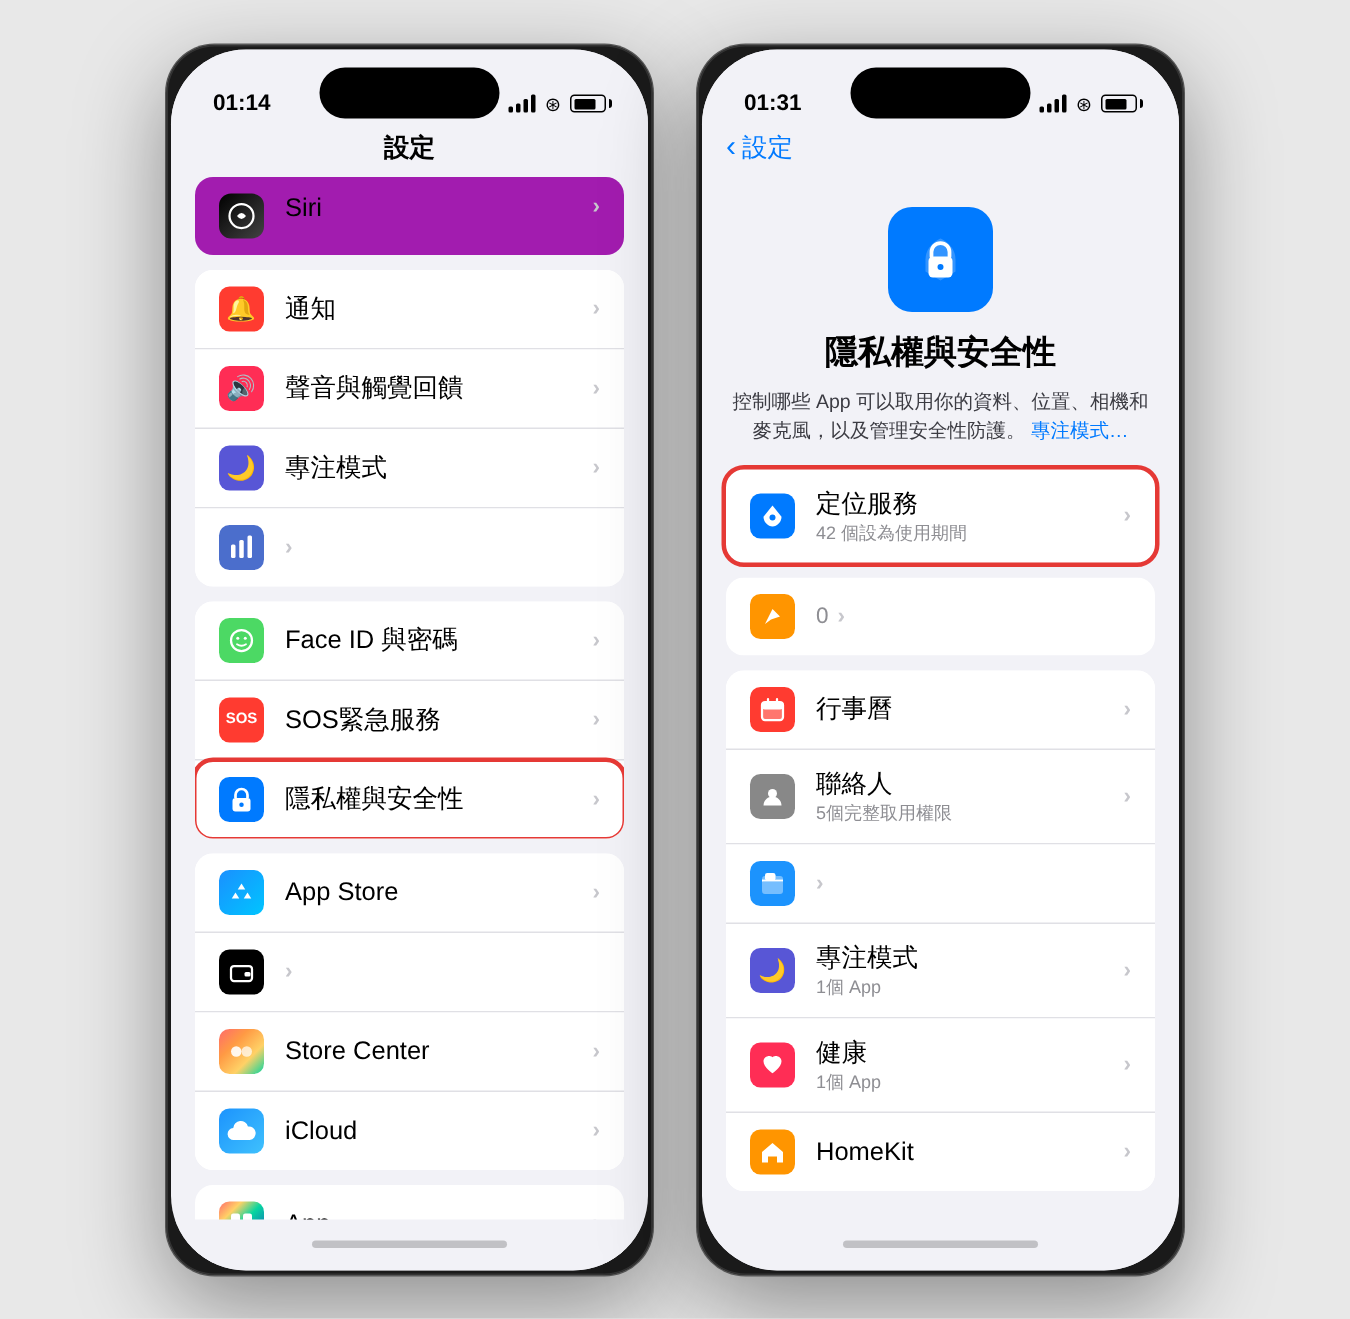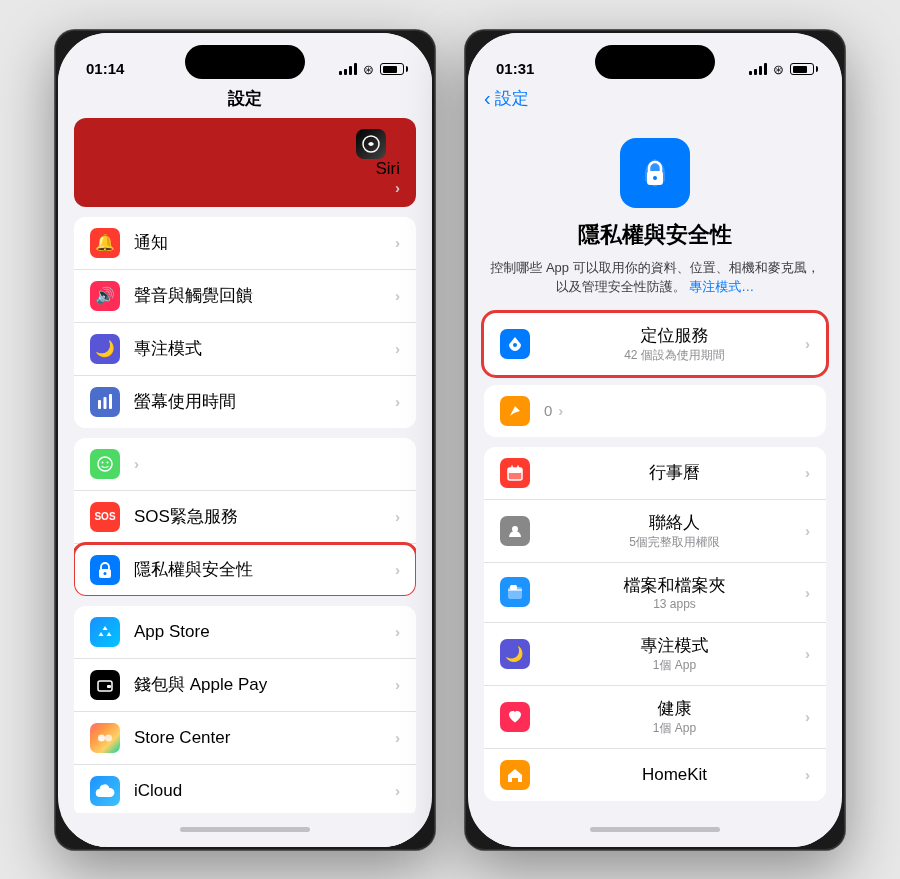--- a/index.html
+++ b/index.html
@@ -9,24 +9,24 @@
       background: #e8e8e8;
       display: flex;
       align-items: center;
       justify-content: center;
       gap: 30px;
       font-family: -apple-system, 'PingFang TC', 'Helvetica Neue', sans-serif;
     }
 
     
     .phone {
-      width: 380px;
+      width: 324px;
       height: 820px;
       background: #1a1a1a;
-      border-radius: 20px;
+      border-radius: 32px;
       position: relative;
       padding: 3px;
       box-shadow:
         0 0 0 1px #555,
         inset 0 0 0 1px #333,
         0 20px 60px rgba(0,0,0,0.4);
     }
 
     .phone-inner {
       width: 100%;
@@ -233,21 +233,20 @@
       overflow: hidden;
     }
 
     .right-list-item {
       display: flex;
       align-items: center;
       padding: 11px 16px;
       border-bottom: 0.5px solid #e0e0e5;
       background: #fff;
       min-height: 52px;
-      text-align: center;
     }
     .right-list-item:last-child { border-bottom: none; }
 
     .right-item-icon {
       width: 30px;
       height: 30px;
       border-radius: 7px;
       margin-right: 14px;
       flex-shrink: 0;
       display: flex;
@@ -272,27 +271,26 @@
 
     .right-item-value {
       font-size: 15px;
       color: #8e8e93;
       margin-right: 6px;
     }
 
     
     .siri-row {
       display: flex;
-      align-items: flex-end;
+      align-items: flex-start;
       padding: 11px 16px;
-      background: #b91c1c;
+      background: #a21caf;
       margin: 0 16px 10px;
       border-radius: 12px;
       min-height: 52px;
-      flex-direction: column;
     }
 
     
     .highlighted-right {
       outline: 3px solid #e53935;
       outline-offset: 0px;
       border-radius: 12px;
       z-index: 2;
       position: relative;
     }
@@ -377,35 +375,35 @@
         <span class="chevron-right">›</span>
       </div>
       <div class="list-item">
         <div class="item-icon" style="background:#4b6ecc;border-radius:7px;">
           <svg width="20" height="20" viewBox="0 0 20 20" fill="none">
               <rect x="3" y="8" width="3" height="9" fill="white" rx="1"></rect>
               <rect x="8.5" y="5" width="3" height="12" fill="white" rx="1"></rect>
               <rect x="14" y="2" width="3" height="15" fill="white" rx="1"></rect>
             </svg>
         </div>
-        <span class="item-label">螢幕使用時間</span>
         <span class="chevron-right">›</span>
       </div>
     </div>
 
     <div class="list-group">
       <div class="list-item">
         <div class="item-icon" style="background:#4cd964;border-radius:7px;">
           <svg width="18" height="18" viewBox="0 0 18 18" fill="none">
               <circle cx="9" cy="9" r="7" stroke="white" stroke-width="1.5"></circle>
               <circle cx="6.5" cy="7.5" r="1" fill="white"></circle>
               <circle cx="11.5" cy="7.5" r="1" fill="white"></circle>
               <path d="M6 11.5 Q9 13.5 12 11.5" stroke="white" stroke-width="1.2" stroke-linecap="round"></path>
             </svg>
         </div>
+        <span class="item-label">Face ID 與密碼</span>
         <span class="chevron-right">›</span>
       </div>
       <div class="list-item">
         <div class="item-icon" style="background:#ff3b30;border-radius:7px;">
           <span style="color:#fff;font-size:10px;font-weight:700;">SOS</span>
         </div>
         <span class="item-label">SOS緊急服務</span>
         <span class="chevron-right">›</span>
       </div>
 
@@ -436,21 +434,20 @@
         <span class="item-label">App Store</span>
         <span class="chevron-right">›</span>
       </div>
       <div class="list-item">
         <div class="item-icon" style="background:#000;border-radius:7px;">
           <svg width="18" height="18" viewBox="0 0 18 18" fill="none">
             <rect x="2" y="5" width="14" height="10" rx="2" fill="none" stroke="white" stroke-width="1.5"></rect>
             <rect x="11" y="9" width="4" height="3" rx="1" fill="white"></rect>
           </svg>
         </div>
-        <span class="item-label">錢包與 Apple Pay</span>
         <span class="chevron-right">›</span>
       </div>
       <div class="list-item">
         <div class="item-icon" style="background:linear-gradient(135deg,#ff6b6b,#ff9a44,#ffd166,#06d6a0);border-radius:7px;">
           <svg width="18" height="18" viewBox="0 0 18 18" fill="none">
             <circle cx="5.5" cy="9" r="3.5" fill="rgba(255,255,255,0.9)"></circle>
             <circle cx="12.5" cy="9" r="3.5" fill="rgba(255,255,255,0.7)"></circle>
           </svg>
         </div>
         <span class="item-label">Store Center</span>
@@ -598,24 +595,20 @@
       </div>
 
       <div class="right-list-item">
         <div class="right-item-icon" style="background:#1c93fd;border-radius:7px;">
           <svg width="18" height="18" viewBox="0 0 18 18" fill="none">
             <rect x="2" y="4" width="14" height="12" rx="2" fill="white" opacity="0.4"></rect>
             <path d="M2 7h14" stroke="white" stroke-width="1.2"></path>
             <rect x="4" y="2" width="7" height="5" rx="1.5" fill="white"></rect>
           </svg>
         </div>
-        <div class="right-item-info">
-          <div class="right-item-label">檔案和檔案夾</div>
-          <div class="right-item-sub">13 apps</div>
-        </div>
         <span class="chevron-right">›</span>
       </div>
 
       <div class="right-list-item">
         <div class="right-item-icon" style="background:#5856d6;border-radius:7px;">
           <span style="color:#fff;font-size:15px;">🌙</span>
         </div>
         <div class="right-item-info">
           <div class="right-item-label">專注模式</div>
           <div class="right-item-sub">1個 App</div>

